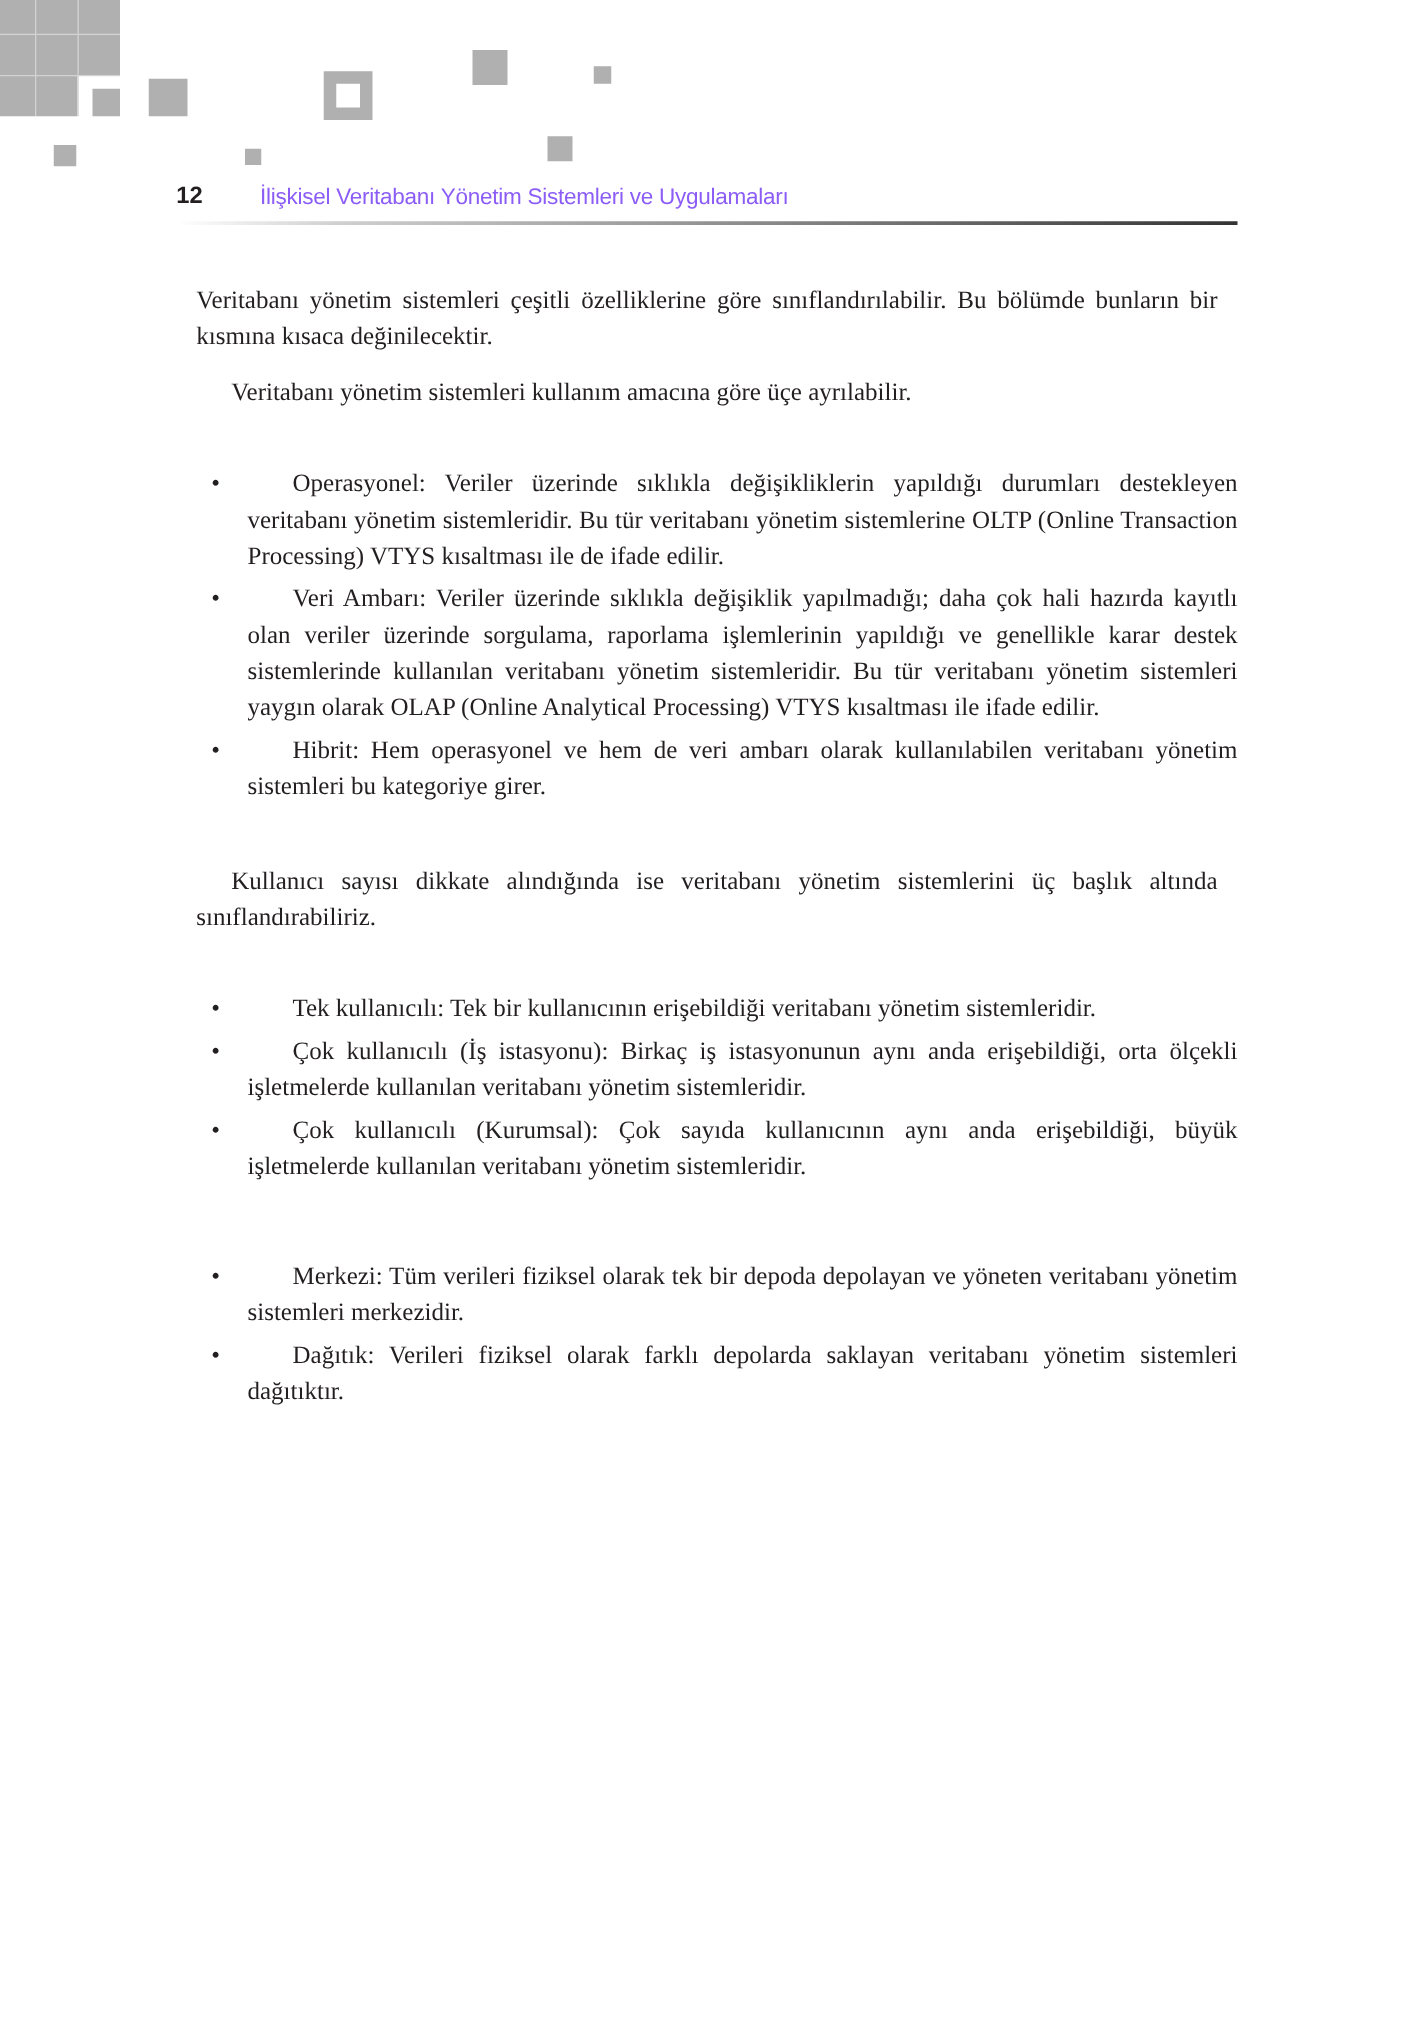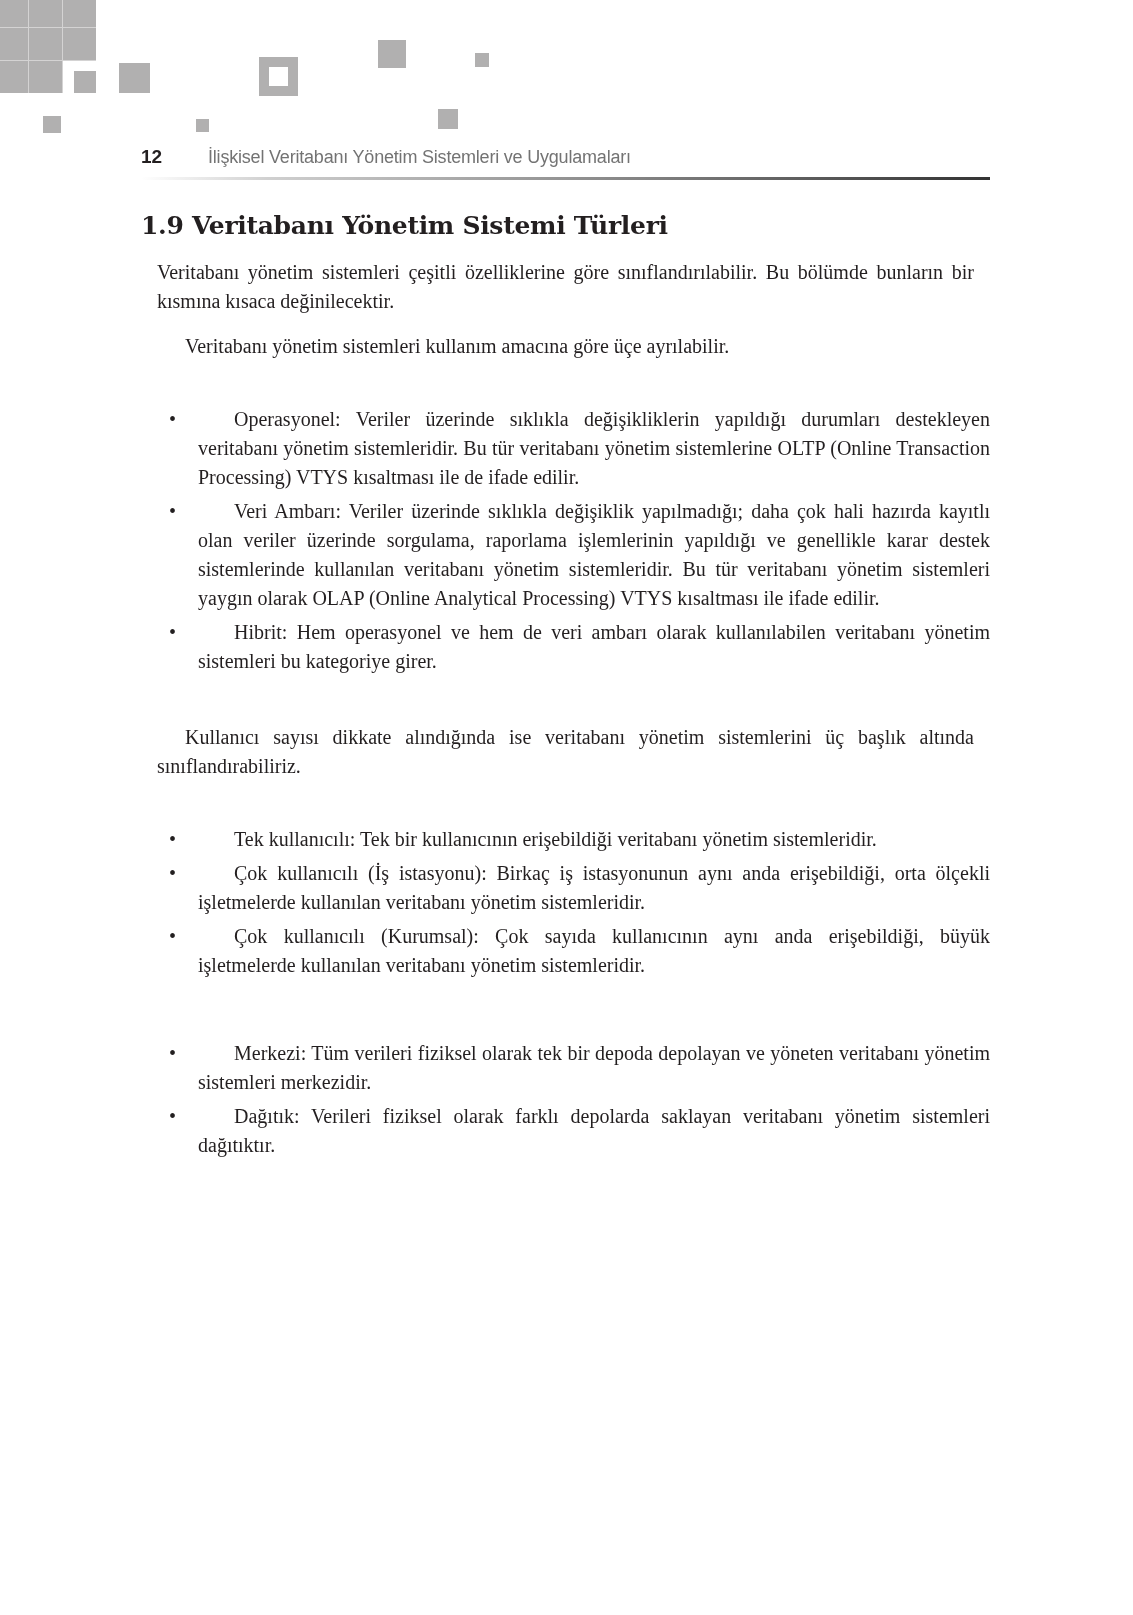--- a/index.html
+++ b/index.html
@@ -14,21 +14,21 @@
 
   .running-head {
     position: absolute; left: 141px; top: 146px; width: 849px; height: 30px;
   }
   .page-num {
     position: absolute; left: 0; top: 0;
     font-family: "Liberation Sans", sans-serif; font-weight: bold; font-size: 19px; color: #231f20; text-align: right;
   }
   .head-title {
     position: absolute; left: 67px; top: 1px;
-    font-family: "Liberation Sans", sans-serif; font-size: 18px; color: #737373; letter-spacing: -0.2px;
+    font-family: "Liberation Sans", sans-serif; font-size: 18px; color: #8b5cf6; letter-spacing: -0.2px;
   }
   .head-rule {
     position: absolute; left: 0; top: 31px; width: 849px; height: 3px;
     background: linear-gradient(to right, #ffffff 0%, #d0d0d0 15%, #8a8a8a 55%, #333333 100%);
   }
 
   .content {
     position: absolute; left: 141px; top: 210px; width: 849px;
     font-family: "Liberation Serif", serif; font-size: 20px; line-height: 29px; color: #231f20;
   }
@@ -65,21 +65,20 @@
   <div class="sq" style="left:438px;top:109px;width:20px;height:20px;"></div>
 </div>
 
 <div class="running-head">
   <span class="page-num">12</span>
   <span class="head-title">İlişkisel Veritabanı Yönetim Sistemleri ve Uygulamaları</span>
   <div class="head-rule"></div>
 </div>
 
 <div class="content">
-  <h1 class="section-title">1.9 Veritabanı Yönetim Sistemi Türleri</h1>
   <p>Veritabanı yönetim sistemleri çeşitli özelliklerine göre sınıflandırılabilir. Bu bölümde bunların bir kısmına kısaca değinilecektir.</p>
   <p class="indent">Veritabanı yönetim sistemleri kullanım amacına göre üçe ayrılabilir.</p>
 
   <div class="gap-s"></div>
   <ul>
     <li><span class="bullet">•</span><b>Operasyonel:</b><span> Veriler üzerinde sıklıkla değişikliklerin yapıldığı durumları destekleyen veritabanı yönetim sistemleridir. Bu tür veritabanı yönetim sistemlerine OLTP (Online Transaction Processing) VTYS kısaltması ile de ifade edilir.</span></li>
     <li><span class="bullet">•</span><b>Veri Ambarı:</b><span> Veriler üzerinde sıklıkla değişiklik yapılmadığı; daha çok hali hazırda kayıtlı olan veriler üzerinde sorgulama, raporlama işlemlerinin yapıldığı ve genellikle karar destek sistemlerinde kullanılan veritabanı yönetim sistemleridir. Bu tür veritabanı yönetim sistemleri yaygın olarak OLAP (Online Analytical Processing) VTYS kısaltması ile ifade edilir.</span></li>
     <li><span class="bullet">•</span><b>Hibrit:</b><span> Hem operasyonel ve hem de veri ambarı olarak kullanılabilen veritabanı yönetim sistemleri bu kategoriye girer.</span></li>
   </ul>
 

